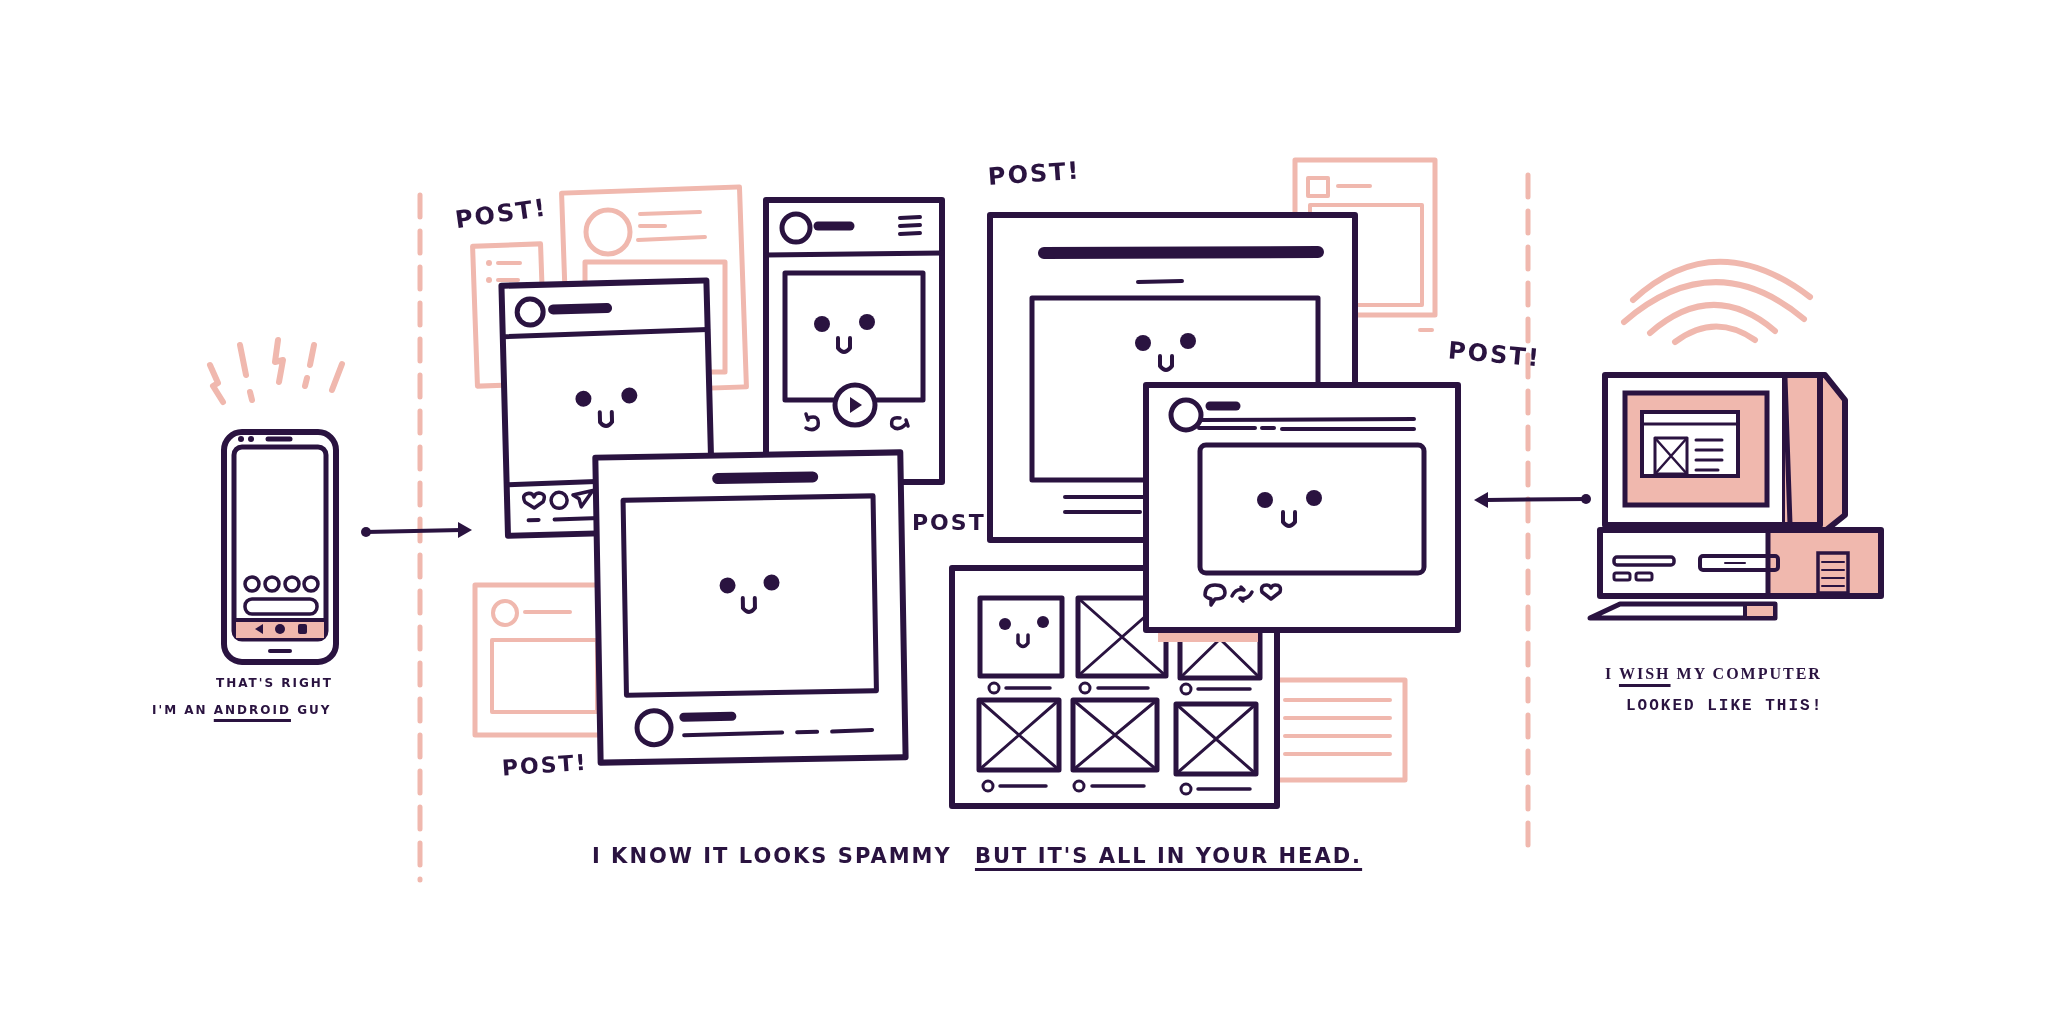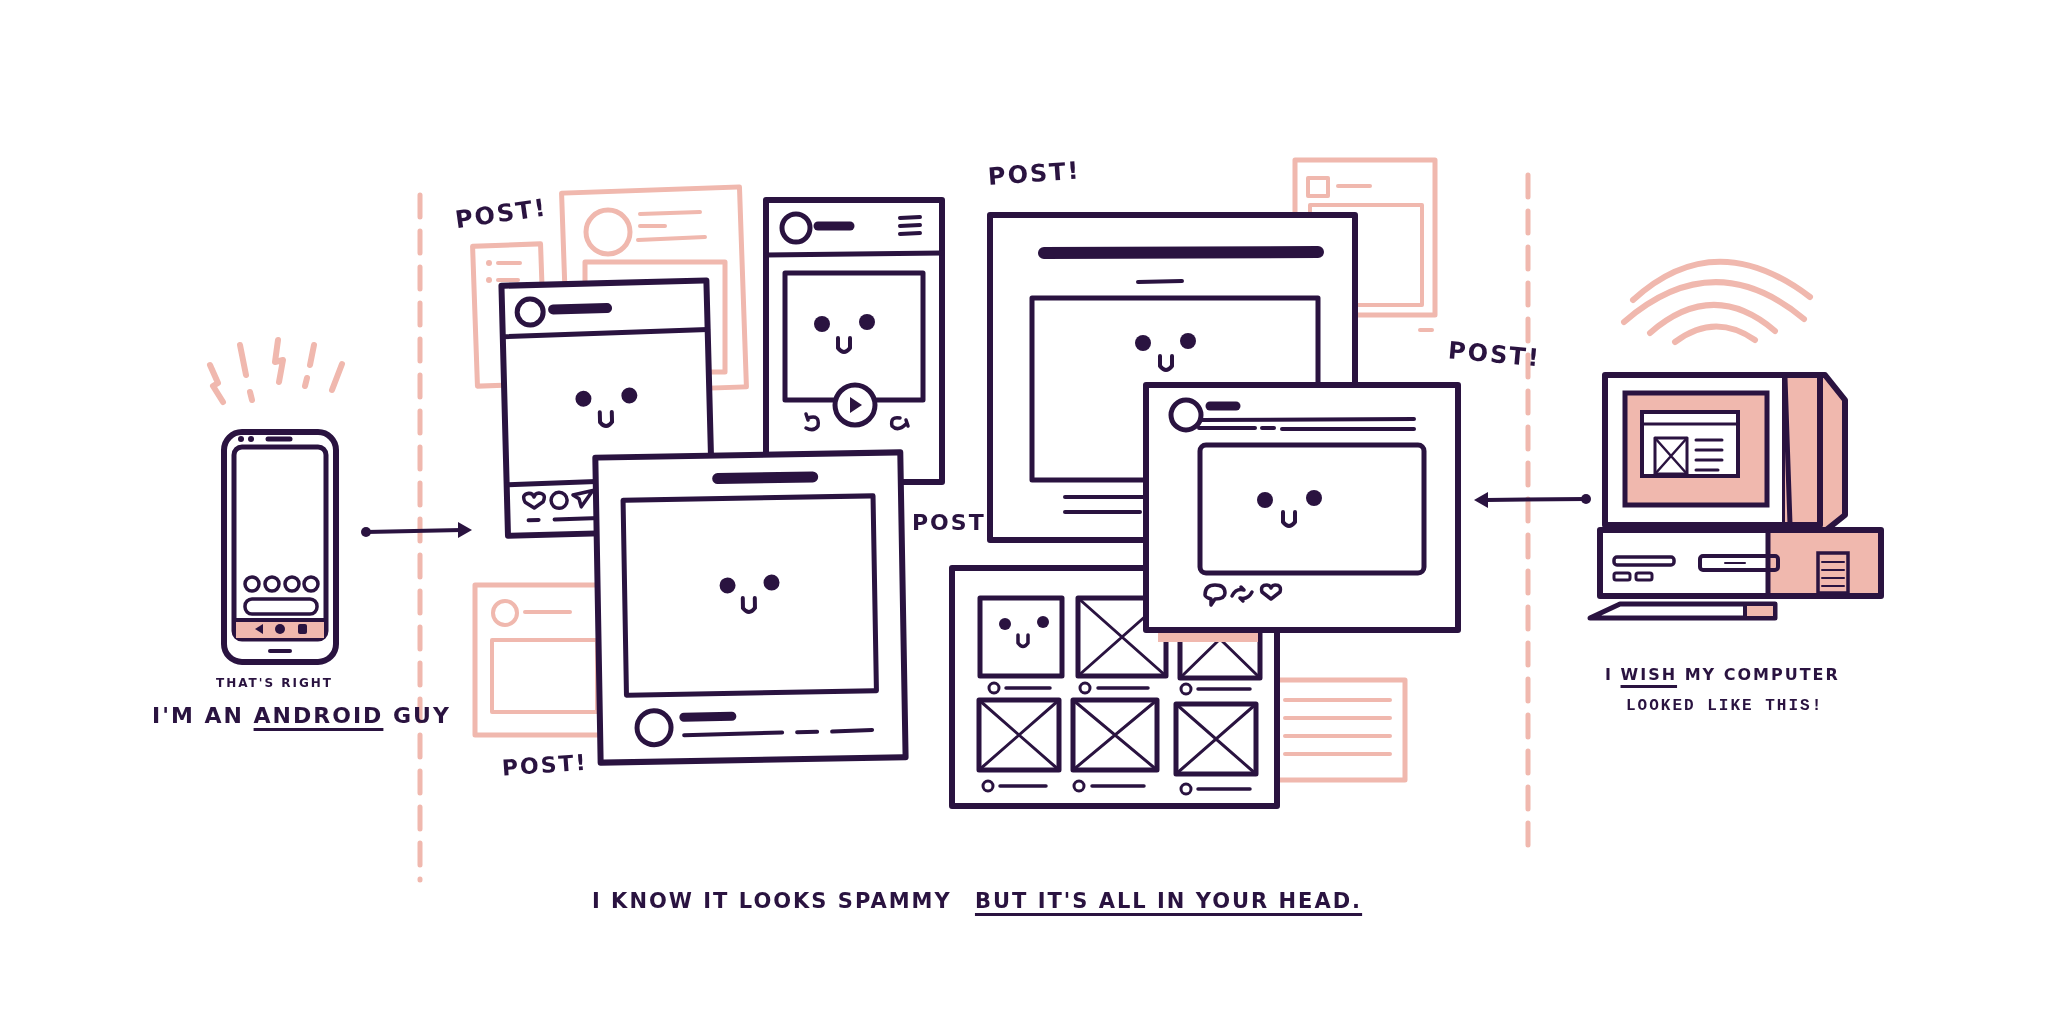--- a/index.html
+++ b/index.html
@@ -252,29 +252,29 @@
     <line class="ink" x1="1822" y1="570" x2="1844" y2="570" stroke-width="2"></line>
     <line class="ink" x1="1822" y1="578" x2="1844" y2="578" stroke-width="2"></line>
     <line class="ink" x1="1822" y1="586" x2="1844" y2="586" stroke-width="2"></line>
 
     <path d="M1590 618 l30 -14 h155 v14 z" fill="#fff" stroke="#2a1340" stroke-width="5" stroke-linejoin="round"></path>
     <path d="M1745 604 h30 v14 h-30 z" fill="#f0b8ae" stroke="#2a1340" stroke-width="4"></path>
   </g>
 </svg>
 
 <div class="label" style="left:216px; top:676px; font-size:12px;">THAT'S RIGHT</div>
-<div class="label" style="left:152px; top:703px; font-size:22px;">
+<div class="label" style="left:152px; top:703px; font-size:12px;">
   <span>I'M AN</span>
   <span class="u">ANDROID</span>
   <span>GUY</span>
 </div>
 
-<div class="label" style="left:1605px; top:665px; font-size:16px;">
+<div class="label" style="left:1605px; top:665px; font-size:16px;font-family:Liberation Serif, serif;">
   <span>I</span>
   <span class="u">WISH</span>
   <span>MY COMPUTER</span>
 </div>
 <div class="label" style="left:1626px; top:697px; font-size:16px;font-family:Liberation Mono, monospace;">LOOKED LIKE THIS!</div>
 
-<div class="label" style="left:592px; top:889px; font-size:21px;">
+<div class="label" style="left:592px; top:844px; font-size:21px;">
   <span>I KNOW IT LOOKS SPAMMY</span>
   <span class="u" style="margin-left:14px;">BUT IT'S ALL IN YOUR HEAD.</span>
 </div>
 
 </body></html>

